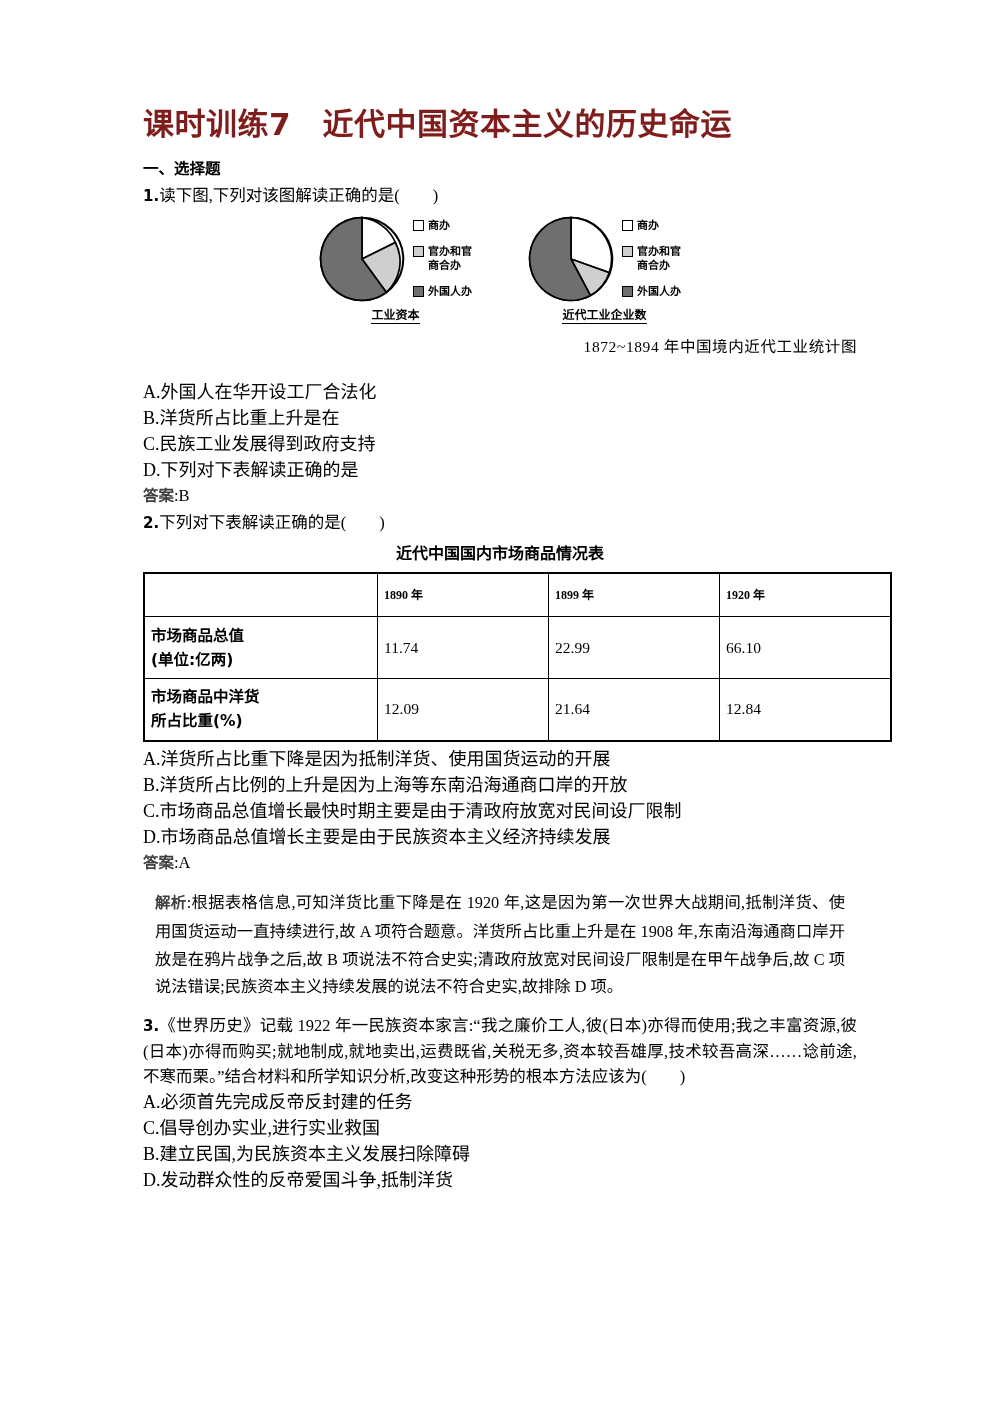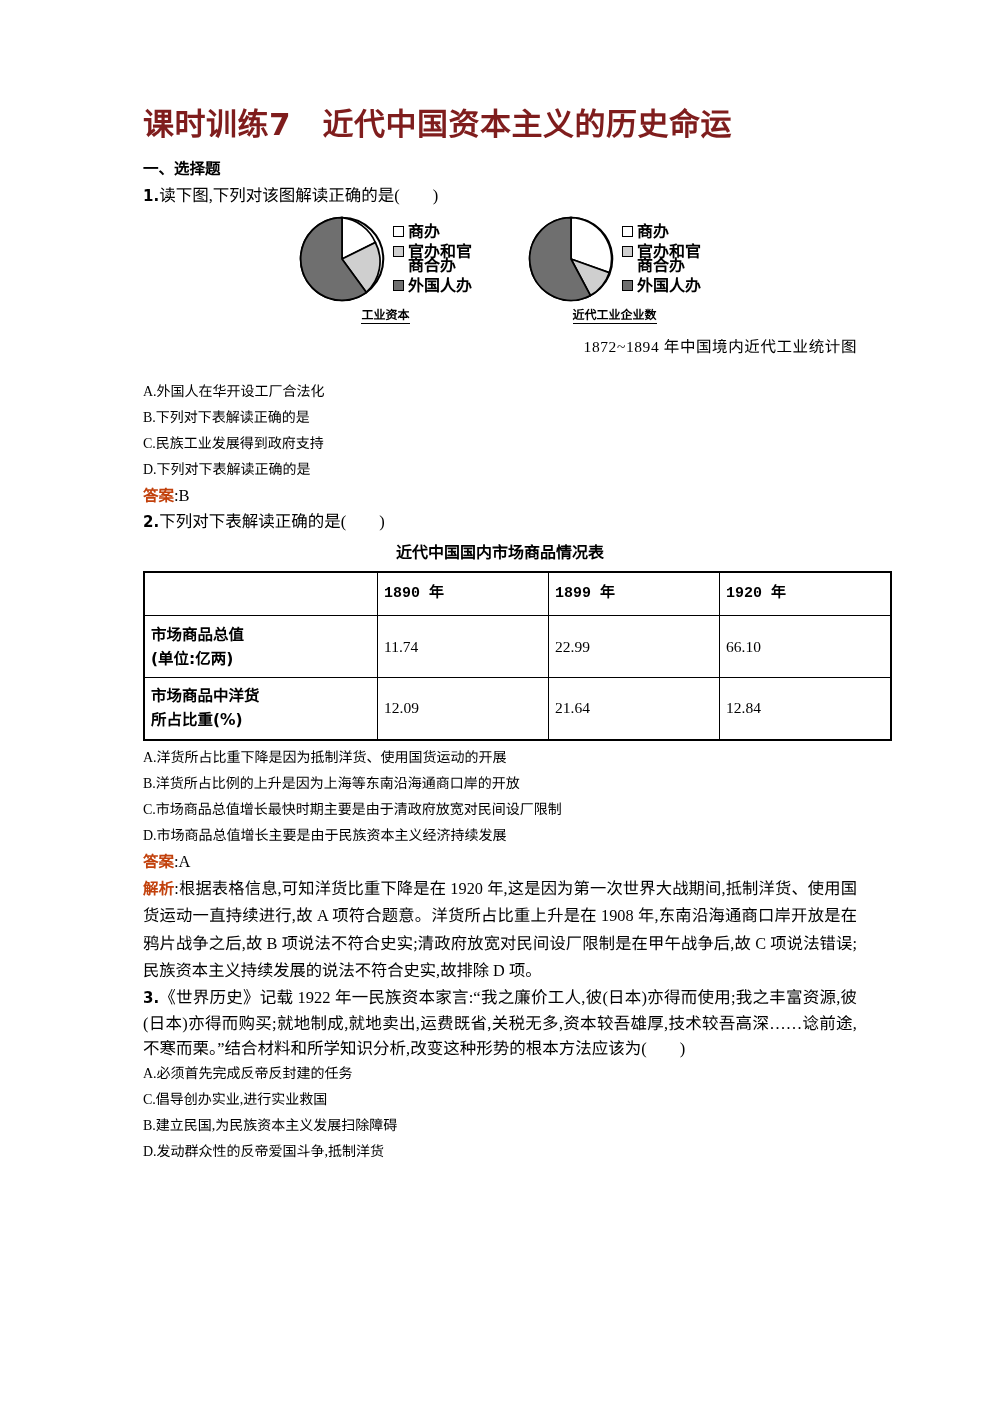--- a/index.html
+++ b/index.html
@@ -56,40 +56,40 @@
     line-height: 25px;
     margin: 0;
     text-align: justify;
   }
   .q-stem .qnum {
     font-family: "DejaVu Sans", "Liberation Sans", sans-serif;
     font-weight: bold;
     font-size: 15px;
   }
   .opt {
-    font-size: 14px;
+    font-size: 18px;
     line-height: 26px;
     margin: 0;
     white-space: pre-wrap;
   }
   .ans-line {
     font-size: 16.5px;
     line-height: 26px;
     margin: 0;
   }
   .tag-red {
-    color: #c2410c;
-    font-family: Liberation Sans, sans-serif;
+    color: #404040;
+    font-family: Liberation Mono, monospace;
     font-weight: bold;
     font-size: 15.5px;
   }
   .explain {
     font-size: 16.3px;
     line-height: 27.5px;
-    margin: 0;
+    margin: 12px;
     text-align: justify;
     text-justify: inter-ideograph;
   }
 
   
   .figure {
     margin: 7px 0 2px 0;
   }
   .charts-row {
     display: flex;
@@ -109,24 +109,24 @@
   }
   .pie-wrap {
     width: 86px;
     height: 86px;
     position: relative;
   }
   .pie-svg { display:block; width:86px; height:86px; }
   .legend {
     display: flex;
     flex-direction: column;
-    gap: 5px;
-    font-family: "DejaVu Sans", "Liberation Sans", sans-serif;
-    font-weight: bold;
-    font-size: 16px;
+    gap: 11px;
+    font-family: "DejaVu Sans", "Liberation Sans", sans-serif;
+    font-weight: bold;
+    font-size: 11px;
     line-height: 14.5px;
   }
   .legend-item {
     display: flex;
     align-items: flex-start;
     gap: 4px;
   }
   .swatch {
     width: 11px;
     height: 11px;
@@ -173,23 +173,23 @@
   }
   table.data-table td, table.data-table th {
     border: 1.4px solid #000;
     padding: 4px 6px;
     vertical-align: middle;
     text-align: left;
     font-size: 15.5px;
     line-height: 24px;
   }
   table.data-table th {
-    font-family: Liberation Mono, monospace;
-    font-weight: bold;
-    font-size: 15px;
+    font-family: Liberation Serif, serif;
+    font-weight: bold;
+    font-size: 12px;
     height: 34px;
   }
   th.col-blank { width: 220px; }
   th.col-year { width: 158px; }
   td.rowlabel {
     font-family: "DejaVu Sans", "Liberation Sans", sans-serif;
     font-weight: bold;
     font-size: 15px;
     line-height: 25px;
     white-space: pre-line;
@@ -280,21 +280,21 @@
             </div>
           </div>
           <div class="chart-name">近代工业企业数</div>
         </div>
 
       </div>
       <div class="fig-caption">1872~1894 年中国境内近代工业统计图</div>
     </div>
 
     <p class="opt">A.外国人在华开设工厂合法化</p>
-    <p class="opt">B.下列对下表解读正确的是</p>
+    <p class="opt">B.洋货所占比重上升是在</p>
     <p class="opt">C.民族工业发展得到政府支持</p>
     <p class="opt">D.下列对下表解读正确的是</p>
     <p class="ans-line"><span class="tag-red">答案</span><span>:B</span></p>
 
     <p class="q-stem"><span class="qnum">2.</span><span>下列对下表解读正确的是(　　)</span></p>
 
     <div class="tbl-title">近代中国国内市场商品情况表</div>
 
     <table class="data-table">
       <thead>

